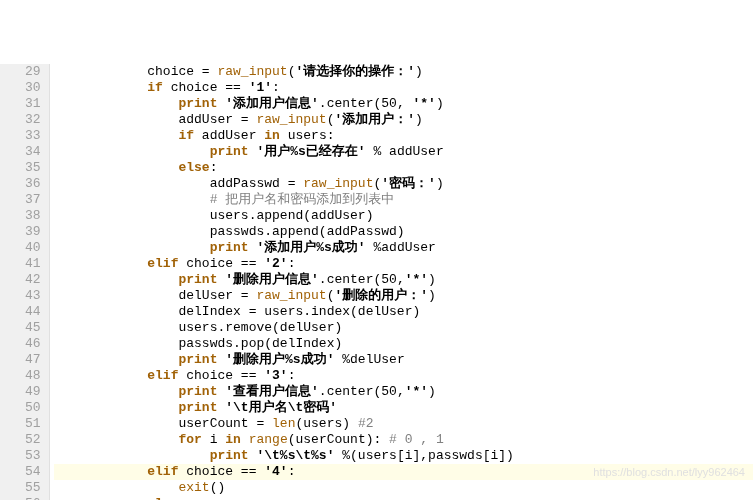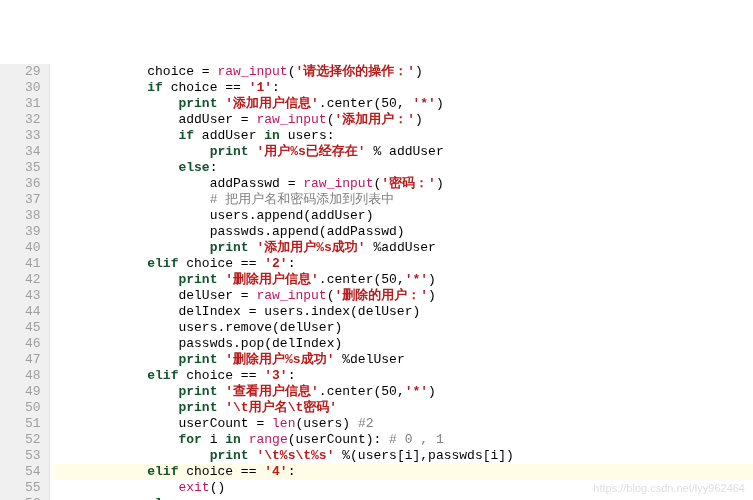--- a/index.html
+++ b/index.html
@@ -17,28 +17,28 @@
     color: #a0a0a0;
     text-align: right;
     padding: 0 8px 0 4px;
     user-select: none;
     border-right: 1px solid #e0e0e0;
   }
   .gutter .ln { height: 16px; margin-left: 21px; }
   .code { padding-left: 4px; flex: 1; }
   .line { height: 16px; }
   .line.hl { background: #fffde7; }
-  .kw { color: #14532d; font-weight: bold; }
-  .str { color: #b91c1c; font-weight: bold; }
+  .kw { color: #a16207; font-weight: bold; }
+  .str { color: #000000; font-weight: bold; }
   .cmt { color: #808080; }
-  .fn { color: #be185d; }
+  .fn { color: #a16207; }
   .watermark {
     position: fixed;
     right: 8px;
-    bottom: 4px;
+    bottom: 20px;
     color: #e0e0e0;
     font-size: 11px;
     font-family: sans-serif;
     margin-top: 20px;
   }
 </style>
 </head>
 <body>
 
 

